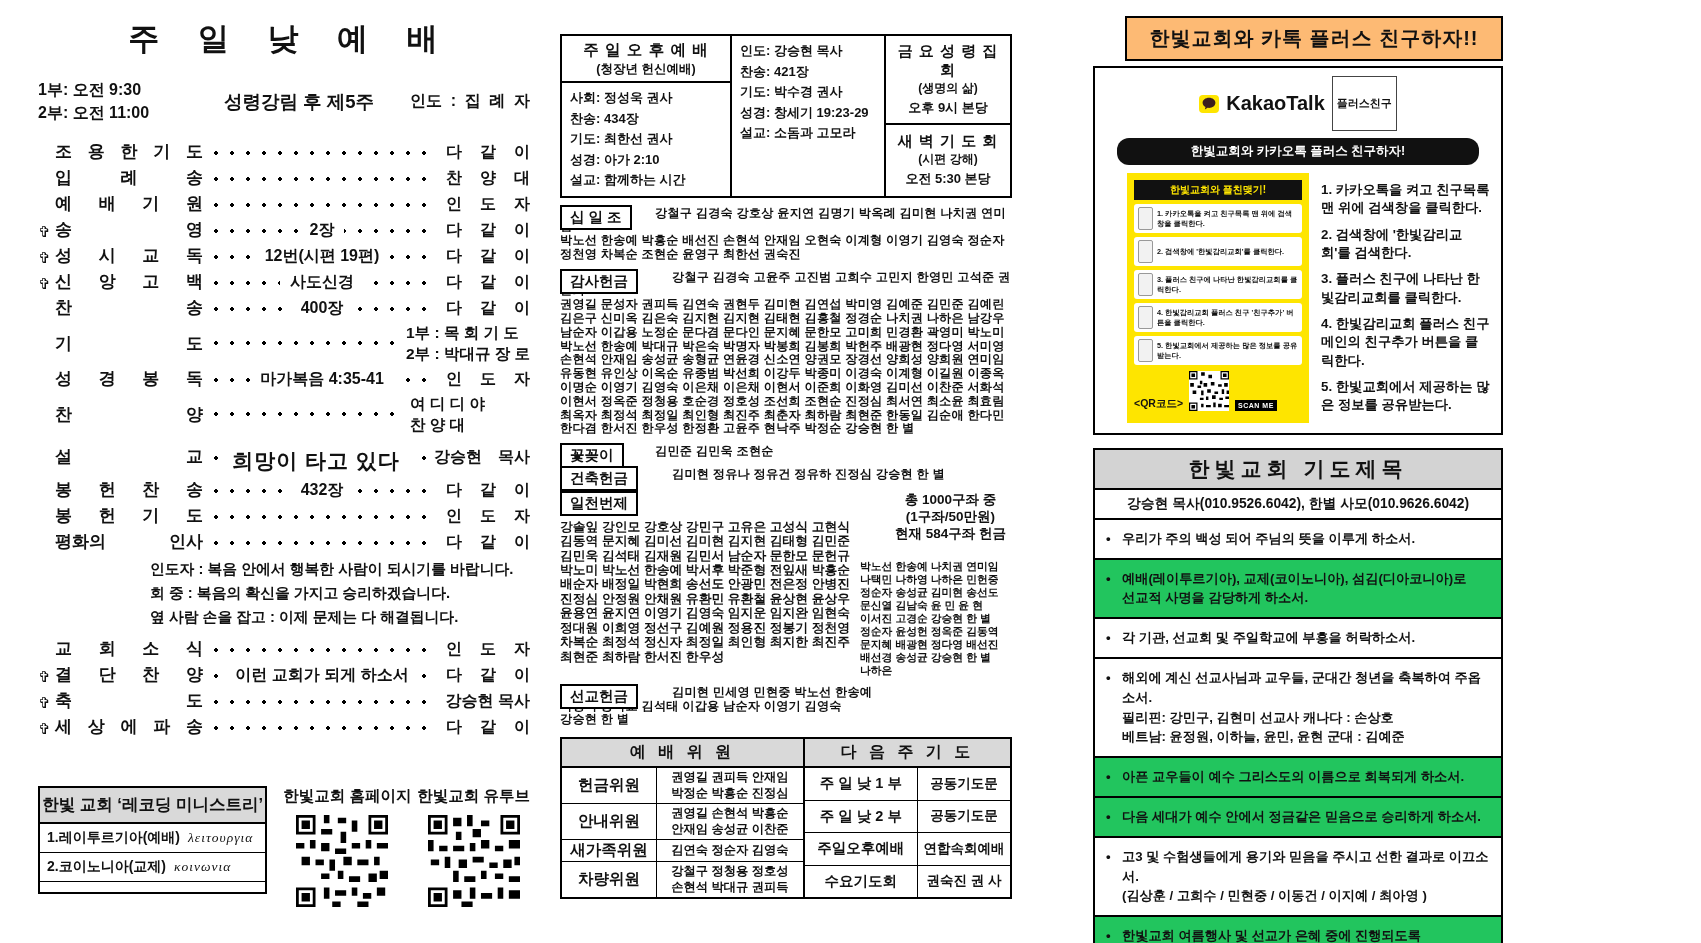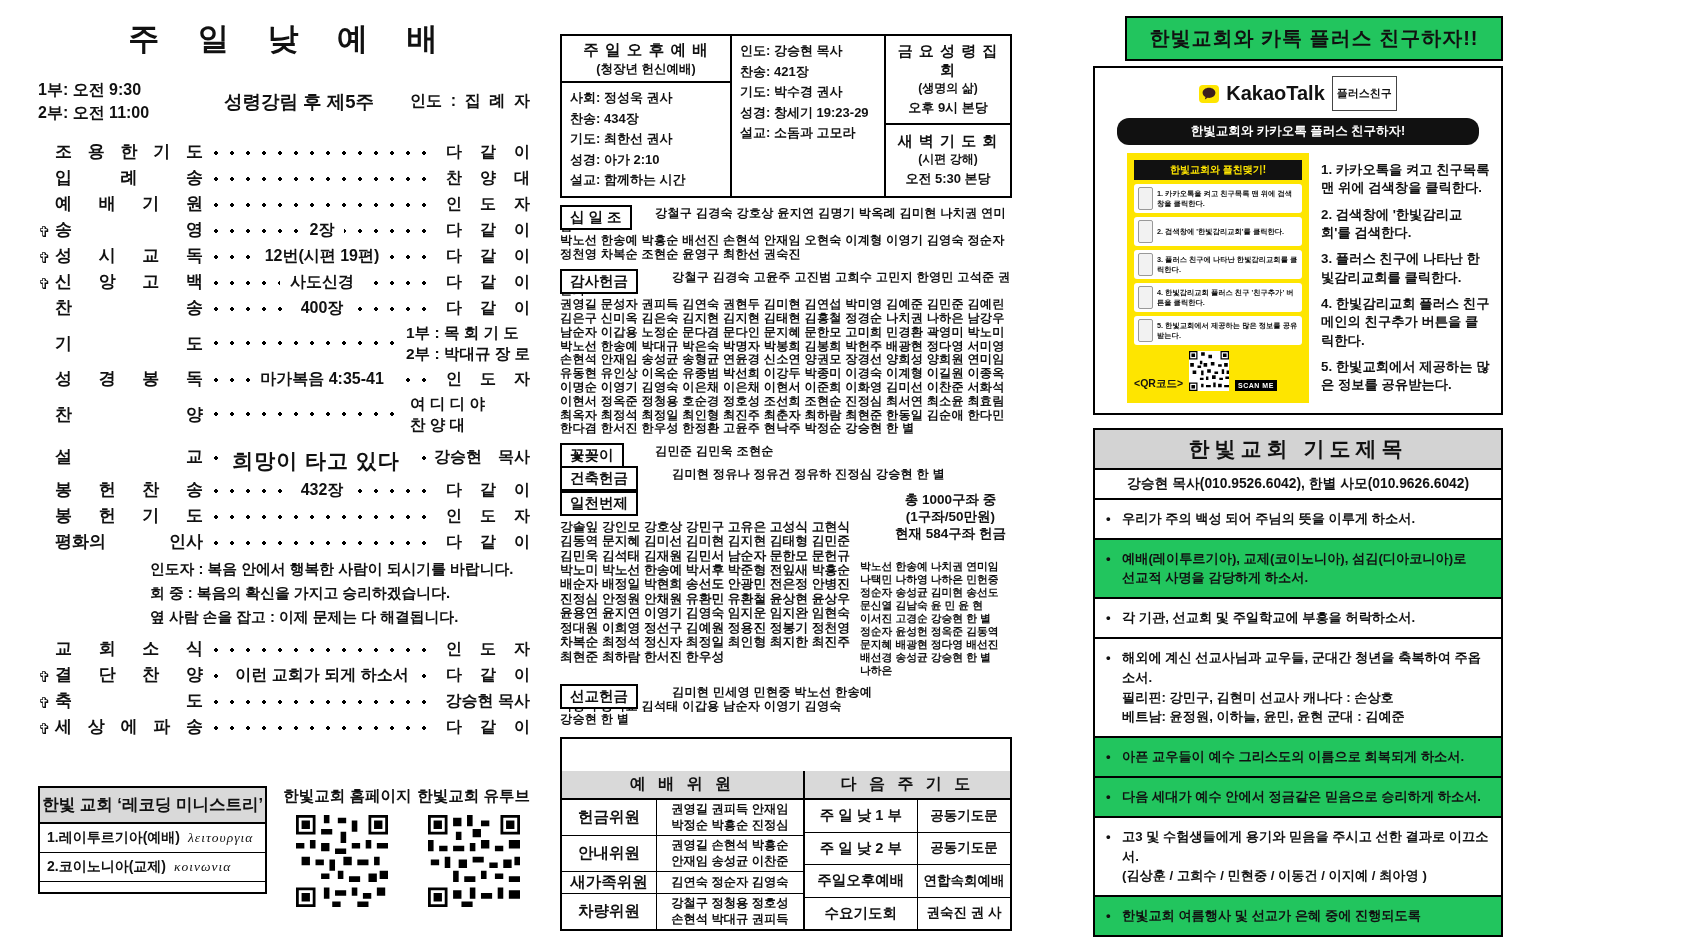--- a/index.html
+++ b/index.html
@@ -58,40 +58,40 @@
   .off-label{position:absolute;left:0;top:-2px;border:2px solid #000;padding:1px 8px;font-size:14.5px;background:#fff;}
   .off-names{white-space:pre-line;font-size:12.2px;line-height:13.8px;letter-spacing:.2px;}
   .ind95 .off-names{text-indent:95px;}
   .ind112 .off-names{text-indent:112px;}
   .thousand .off-label{position:static;display:inline-block;}
   .tsummary{position:absolute;right:6px;top:0;text-align:center;font-size:13.5px;line-height:17px;white-space:pre-line;}
   .trow{display:flex;margin-top:4px;}
   .tmain{width:296px;white-space:pre-line;font-size:12.8px;line-height:14.4px;}
   .tsub{flex:1;white-space:pre-line;font-size:10.8px;line-height:13px;margin-top:40px;padding-left:4px;}
   .btable{display:flex;border:2.5px solid #000;margin-top:10px;}
-  .bhalf{width:54%;display:flex;flex-direction:column;margin-top:32px;}
+  .bhalf{width:54%;display:flex;flex-direction:column;}
   .bhalf.r{width:46%;border-left:2.5px solid #000;}
   .bhead{background:#d9d9d9;border-bottom:2px solid #000;text-align:center;font-size:16px;letter-spacing:4px;padding:3px 0;}
   .brow{display:flex;border-bottom:1.5px solid #000;flex:1;}
   .brow:last-child{border-bottom:none;}
   .blabel{width:94px;border-right:1.5px solid #000;display:flex;align-items:center;justify-content:center;font-size:15.5px;}
   .bnames{flex:1;display:flex;align-items:center;justify-content:center;text-align:center;font-size:12.3px;line-height:15.5px;white-space:pre-line;padding:2px;}
   .nrow{display:flex;border-bottom:1.5px solid #000;flex:1;}
   .nrow:last-child{border-bottom:none;}
   .nlabel{width:112px;border-right:1.5px solid #000;display:flex;align-items:center;justify-content:center;font-size:14.5px;white-space:nowrap;}
   .nvalue{flex:1;display:flex;align-items:center;justify-content:center;font-size:13.5px;}
   
   #right{position:absolute;left:1093px;top:16px;width:410px;}
-  .rhead{border:2.5px solid #000;background:#22c55e;text-align:center;font-size:20px;padding:7px 0;letter-spacing:1px;margin-left:32px;}
+  .rhead{border:2.5px solid #000;background:#fdba74;text-align:center;font-size:20px;padding:7px 0;letter-spacing:1px;margin-left:32px;}
   .kakao{border:2.5px solid #000;margin-top:5px;padding:8px 8px 10px;}
   .klogo-row{display:flex;justify-content:center;align-items:center;gap:7px;}
   .kicon{width:20px;height:18px;background:#fee500;border-radius:4px;display:flex;align-items:center;justify-content:center;}
   .kicon svg{width:14px;height:13px;}
   .kakaotalk{font-size:20px;}
-  .kplus{font-size:11px;border:1px solid #444;padding:9px 4px;}
+  .kplus{font-size:11px;border:1px solid #444;padding:19px 4px;}
   .kbanner{background:#111;color:#fff;font-size:12.5px;text-align:center;border-radius:12px;padding:5px 6px;margin:7px 14px 8px;}
   .kbody{display:flex;gap:10px;padding-left:24px;}
   .kyellow{background:#fee500;width:168px;padding:7px 7px 8px;}
   .kchip{background:#111;color:#fee500;font-size:10px;text-align:center;padding:3px 2px;margin-bottom:4px;}
   .kcard{background:#fff;border-radius:3px;font-size:7.3px;padding:3px 4px;margin:4px 0;display:flex;gap:4px;align-items:center;line-height:1.25;}
   .kphone{width:13px;height:21px;border:1.5px solid #999;border-radius:2px;background:#f2f2f2;flex:none;}
   .kqr-row{display:flex;align-items:flex-end;gap:6px;margin-top:6px;}
   .kqr-label{font-size:10.5px;}
   .kqr{width:40px;height:40px;}
   .scanme{background:#000;color:#fff;font-size:7px;padding:2px 3px;letter-spacing:.5px;}

